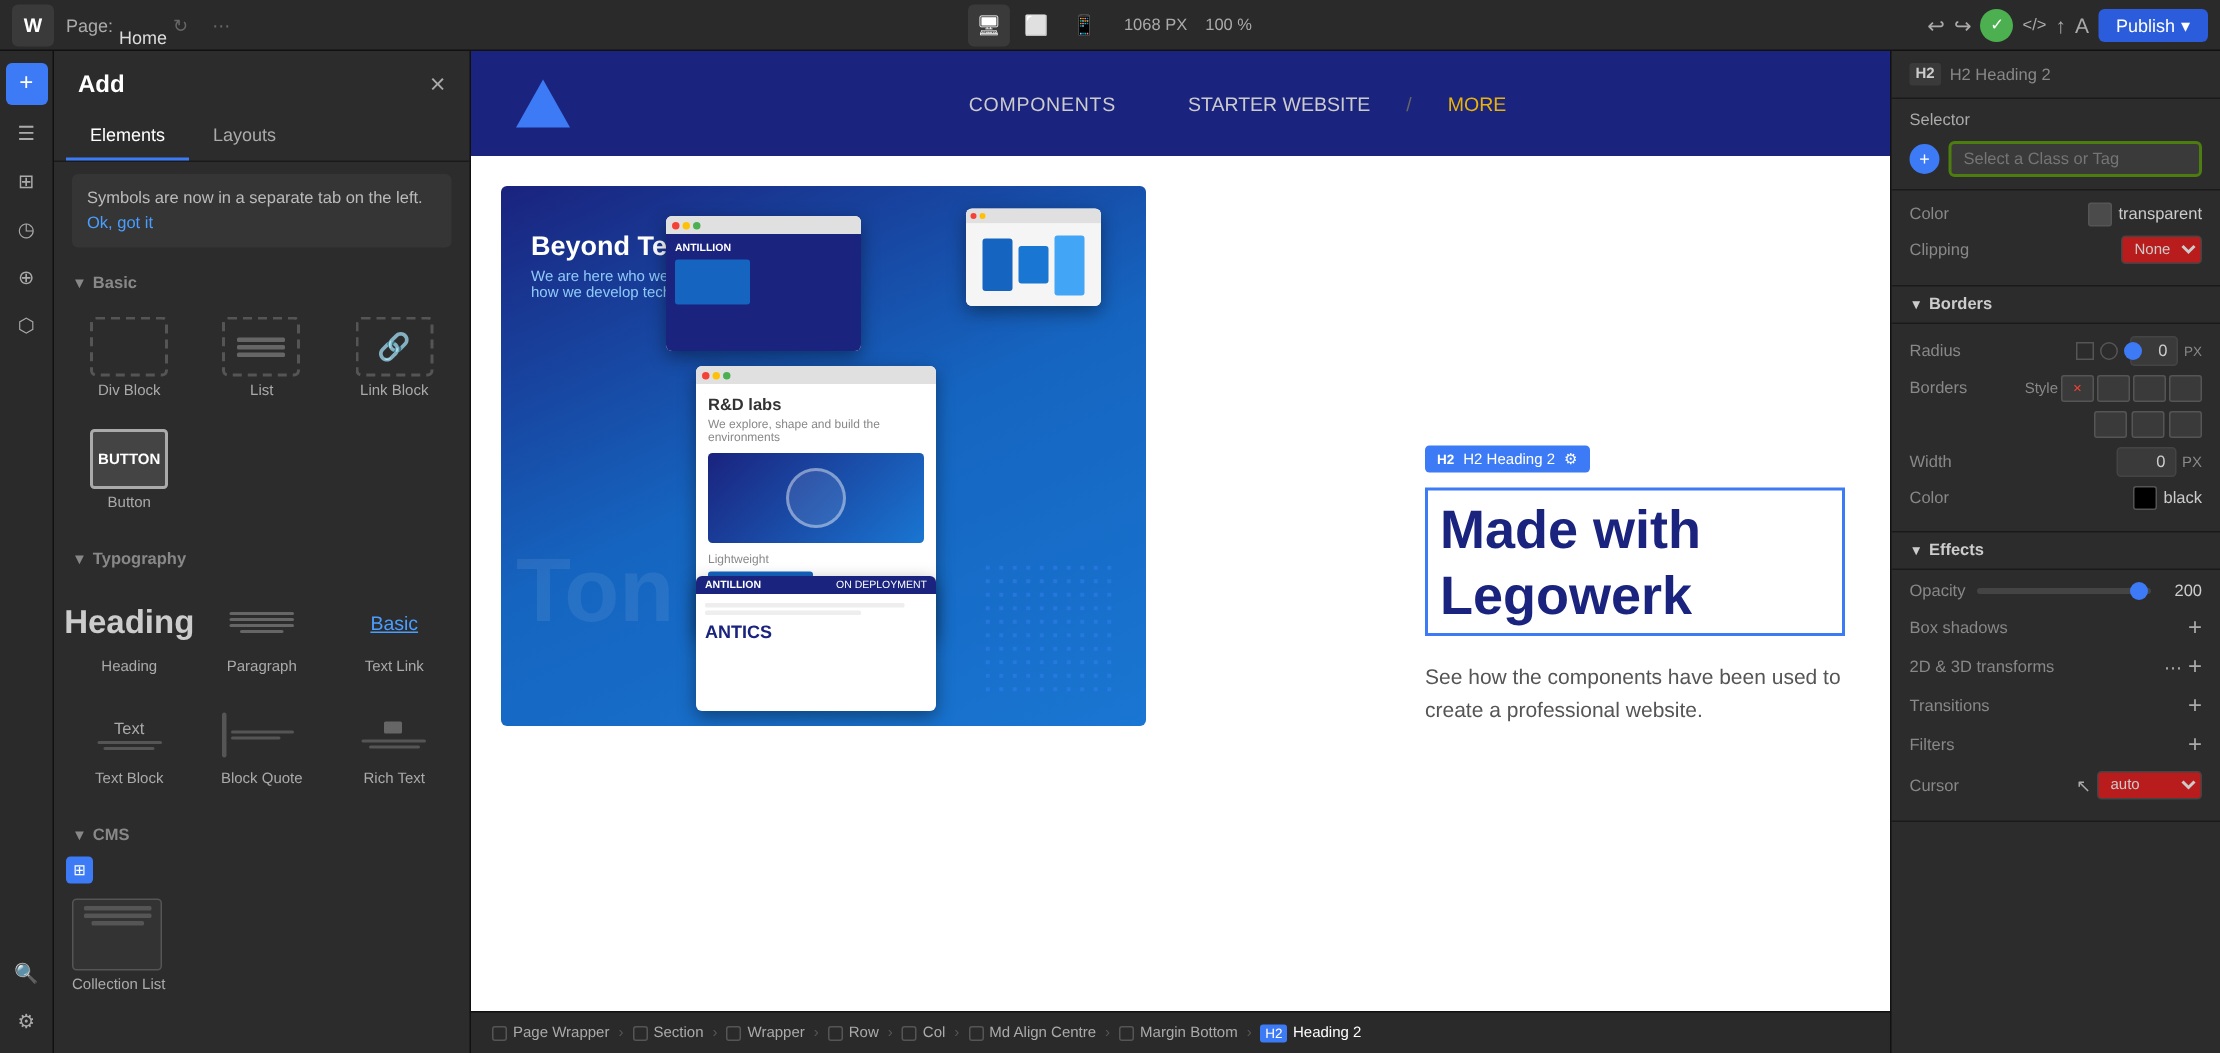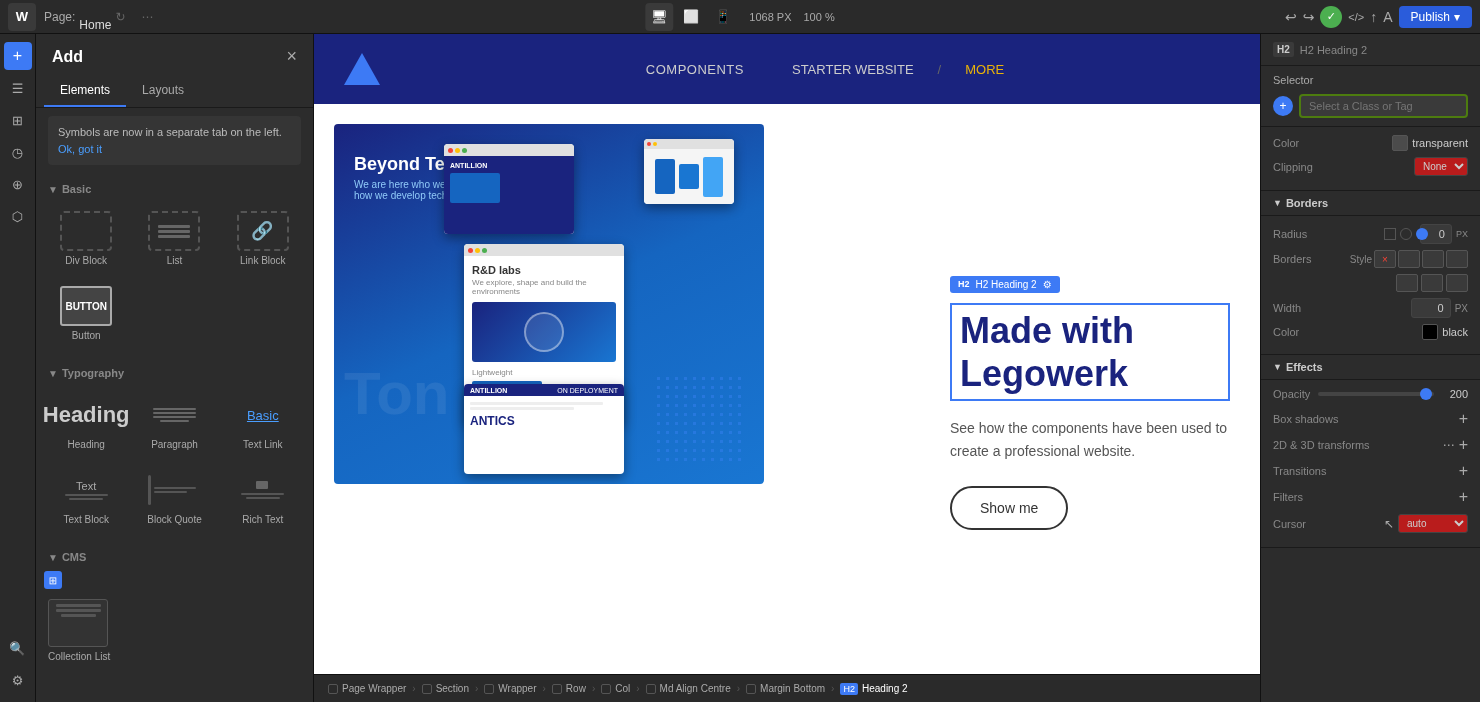--- a/index.html
+++ b/index.html
@@ -577,21 +577,20 @@
           <span>H2 Heading 2</span>
           <span style="font-size:10px;cursor:pointer;">⚙</span>
         </div>
 
         <div style="border:2px solid #3d7af5;padding:4px 8px;margin-bottom:16px;">
           <h2 style="font-size:36px;font-weight:700;color:#1a237e;line-height:1.2;">Made with Legowerk</h2>
         </div>
 
         <p style="font-size:14px;color:#555;line-height:1.6;margin-bottom:24px;">See how the components have been used to create a professional website.</p>
 
-        <button style="display:inline-block;border:2px solid #333;border-radius:30px;padding:12px 28px;font-size:14px;color:#333;cursor:pointer;background:none;width:fit-content;">Show me</button>
 
       </div>
     </div>
 
     <div id="bottom-bar" style="position:absolute;bottom:0;left:0;right:0;height:28px;background:#2a2a2a;border-top:1px solid #111;display:flex;align-items:center;padding:0 8px;gap:0;overflow:hidden;">
       <div class="breadcrumb-item">
         <span class="bc-check"></span>
         <span>Page Wrapper</span>
       </div>
       <span class="breadcrumb-sep">›</span>

